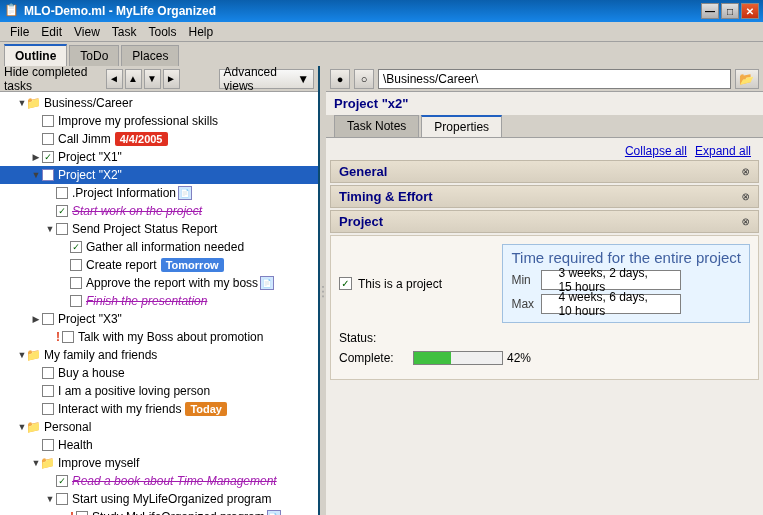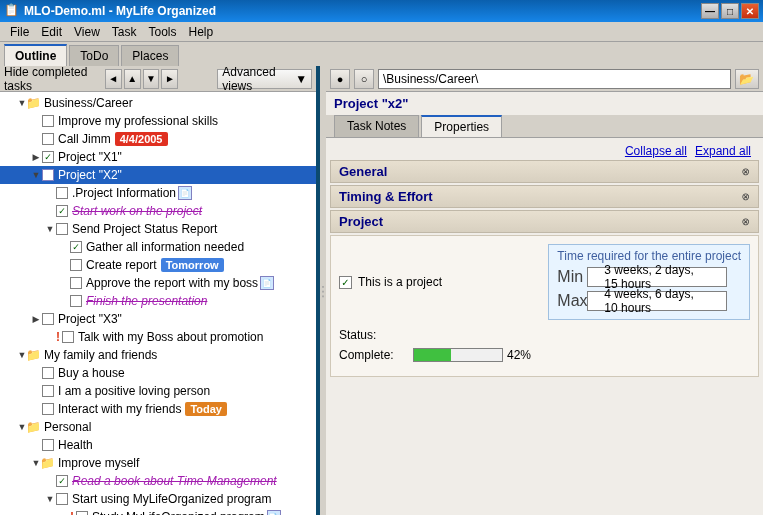--- a/index.html
+++ b/index.html
@@ -66,21 +66,21 @@
     
     .main-layout {
       display: flex;
       height: calc(515px - 22px - 20px - 24px);
     }
 
     
     .left-pane {
       width: 320px;
       background: #ffffff;
-      border-right: 4px solid #0c4a6e;
+      border-right: 2px solid #0c4a6e;
       display: flex;
       flex-direction: column;
       overflow: hidden;
     }
 
     .toolbar {
       background: #d4d0c8;
       height: 26px;
       display: flex;
       align-items: center;
@@ -293,21 +293,21 @@
     }
     .form-checkbox.checked::after { content: '✓'; font-size: 10px; color: #006000; }
 
     .time-required-box {
       border: 1px solid #a0c0e0;
       background: #e8f4ff;
       padding: 4px 8px;
       margin-left: 8px;
     }
     .time-required-label {
-      font-size: 12px;
+      font-size: 15px;
       color: #4060a0;
       margin-bottom: 4px;
     }
 
     .form-row {
       display: flex;
       align-items: flex-end;
       margin-bottom: 6px;
     }
     .form-label { width: 70px; font-size: 12px; }
@@ -335,21 +335,21 @@
     .progress-bar-fill {
       height: 100%;
       background: #40c040;
     }
 
     .min-max-row {
       display: flex;
       align-items: center;
       margin-bottom: 4px;
     }
-    .mm-label { width: 30px; font-size: 16px; color: #404040; }
+    .mm-label { width: 30px; font-size: 12px; color: #404040; }
     .mm-value {
       height: 20px;
       border: 1px solid #808080;
       background: white;
       padding: 0 16px;
       font-size: 12px;
       width: 140px;
       display: flex; align-items: center;
     }
 

